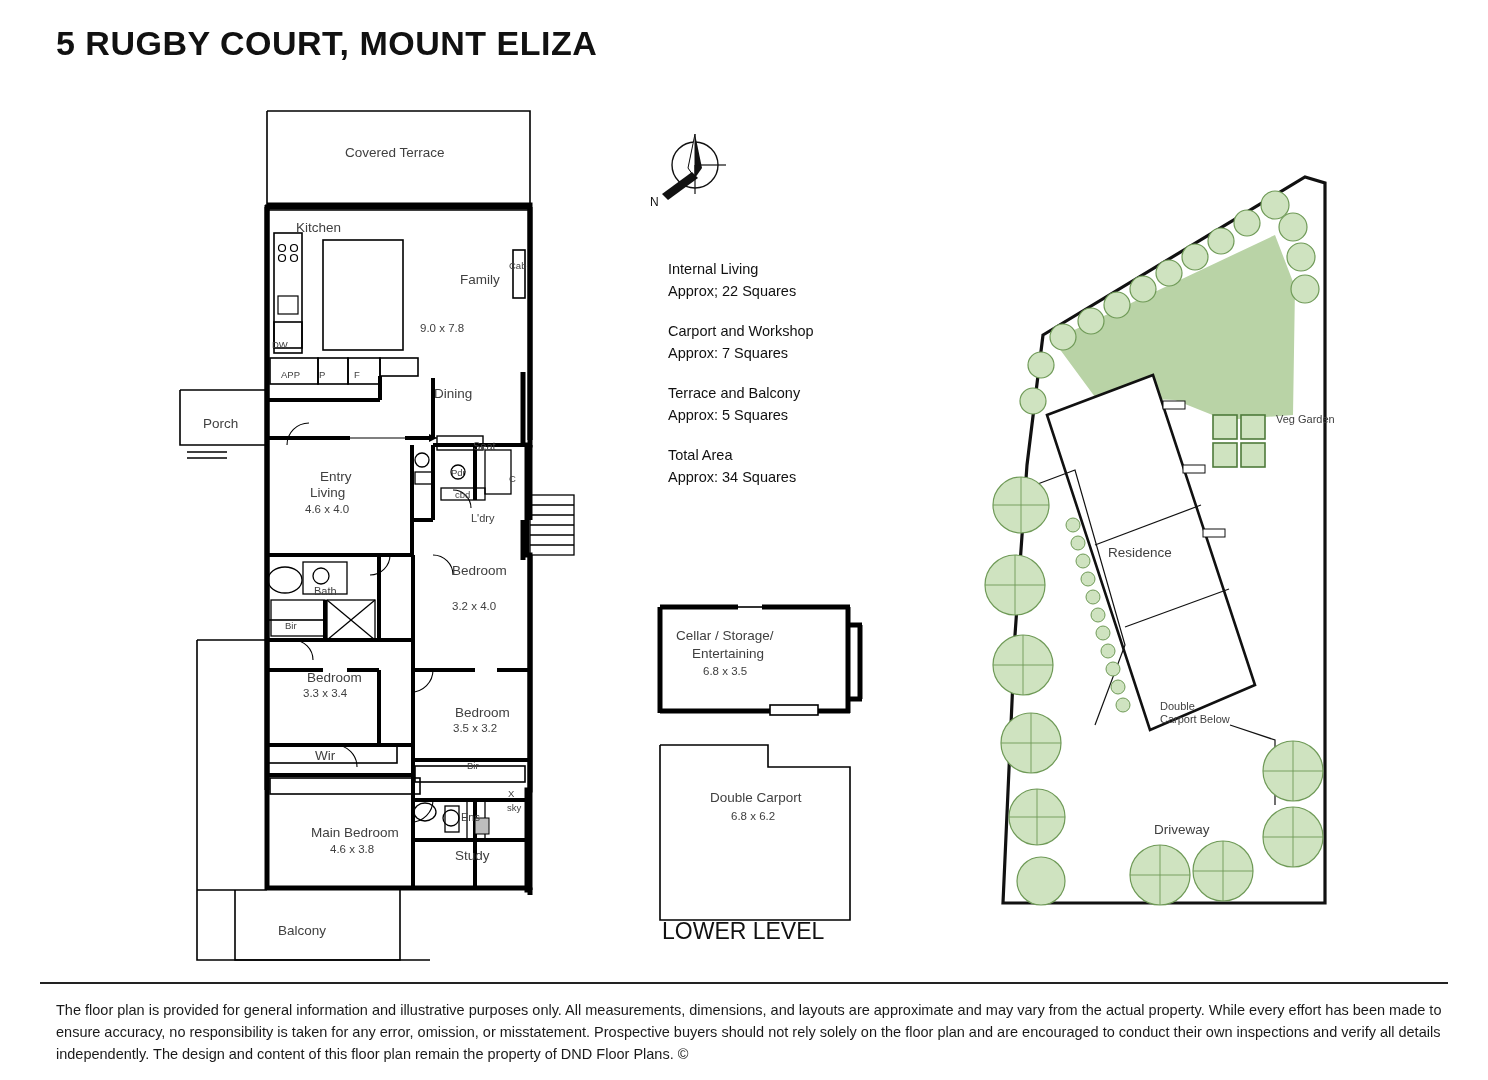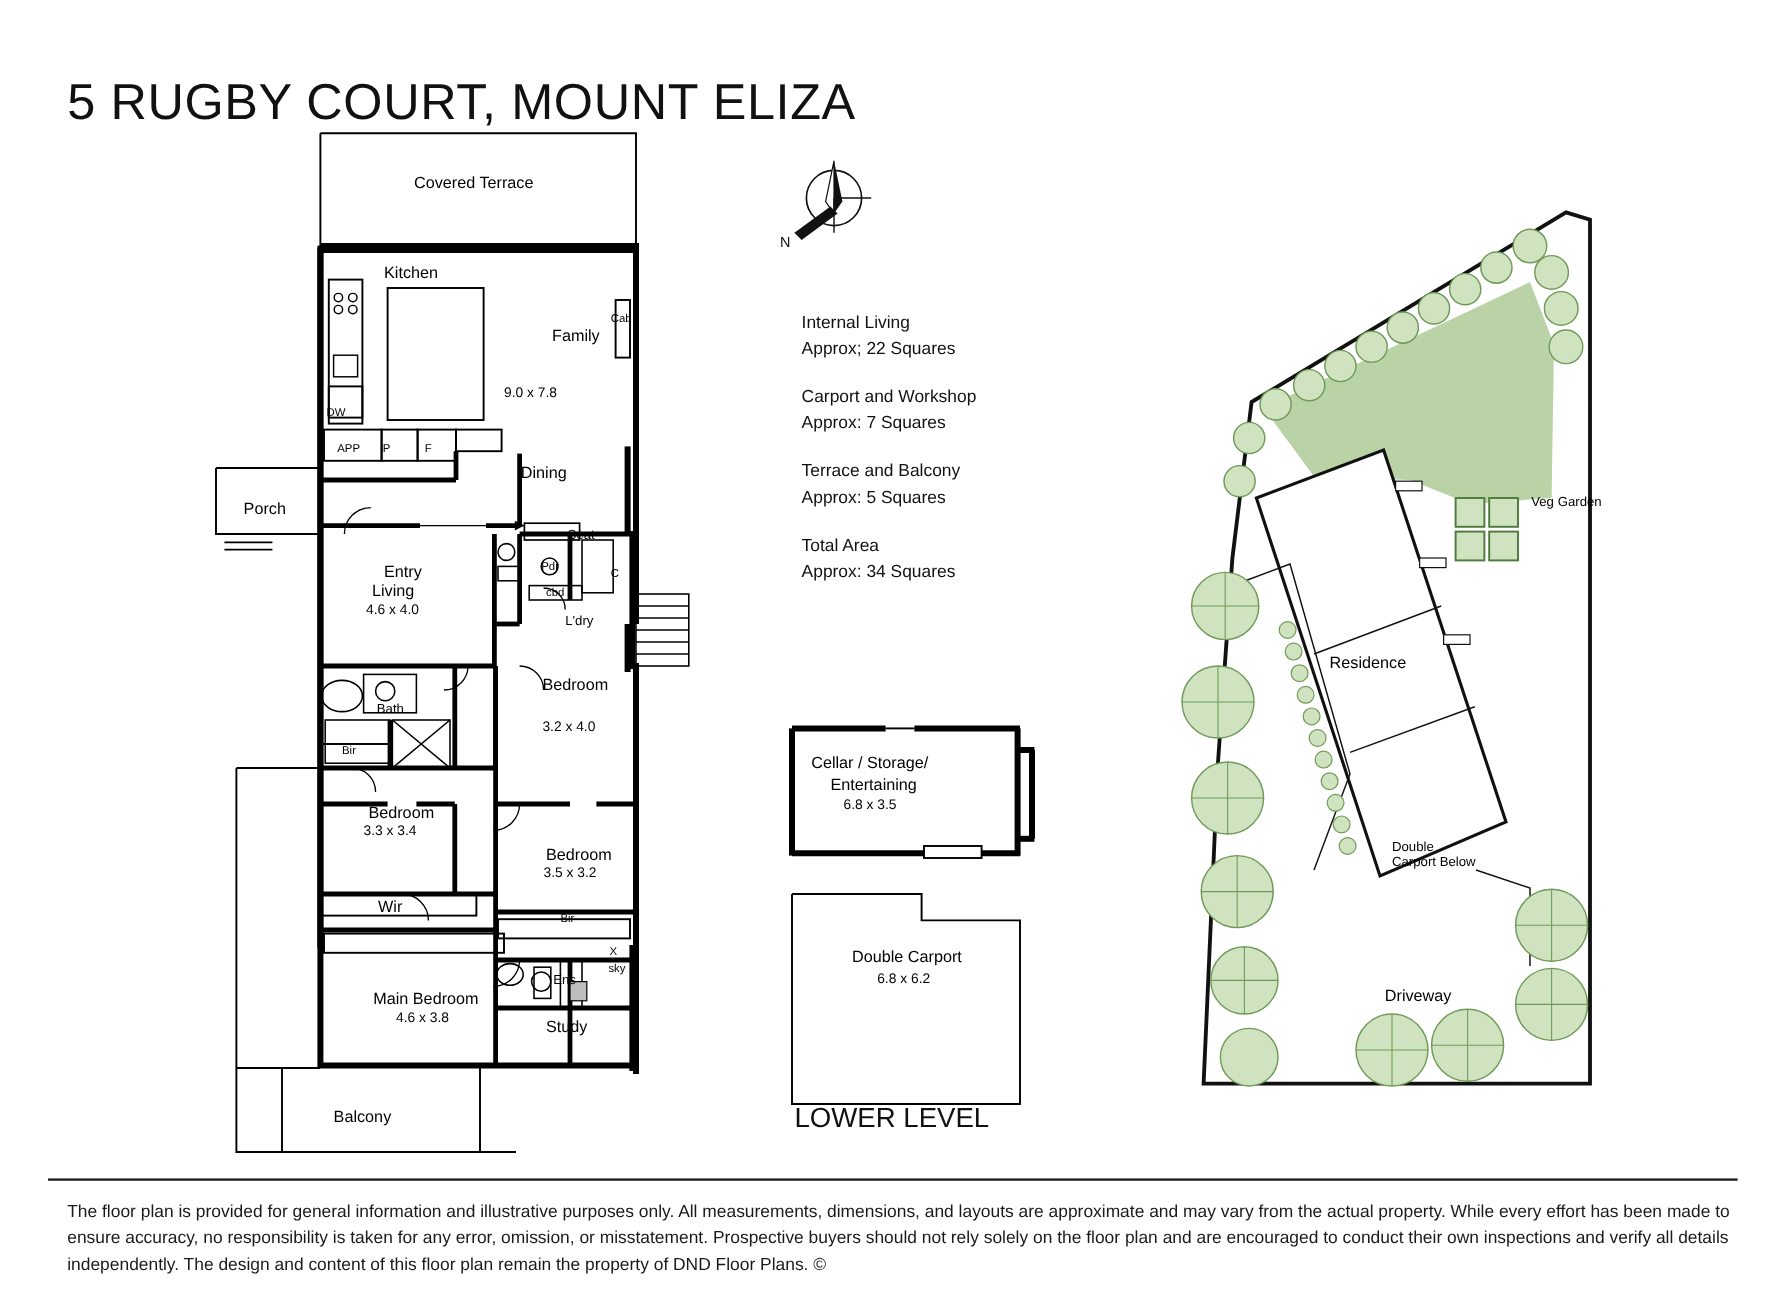--- a/index.html
+++ b/index.html
@@ -1,22 +1,22 @@
 <!DOCTYPE html>
 <html><head>
 <meta charset="utf-8">
 <style>
   html,body{margin:0;padding:0;}
   body{width:1488px;height:1080px;background:#ffffff;font-family:"Liberation Sans",sans-serif;color:#111;position:relative;overflow:hidden;}
   #page{position:absolute;left:0;top:0;width:1488px;height:1080px;}
 
-  .title{position:absolute;left:56px;top:24px;font-size:42px;font-weight:normal;letter-spacing:0.5px;margin-top:37px;}
+  .title{position:absolute;left:56px;top:24px;font-size:34px;font-weight:bold;letter-spacing:0.5px;}
 
   
-  .lbl{position:absolute;font-size:13.5px;color:#000000;text-align:center;line-height:1.25;white-space:nowrap;}
+  .lbl{position:absolute;font-size:13.5px;color:#404040;text-align:center;line-height:1.25;white-space:nowrap;}
   .lbl.small{font-size:11px;}
   .lbl.tiny{font-size:9.5px;}
   .dim{font-size:11.5px;}
 
   
   .legend{position:absolute;left:668px;top:258px;font-size:14.5px;line-height:1.55;}
   .legend div.grp{margin-bottom:17px;}
 
   
   .compass{position:absolute;left:648px;top:132px;width:90px;height:80px;}
@@ -256,21 +256,21 @@
         <path d="M118,540 a20,20 0 0 1 20,20"></path>
         <path d="M258,570 a22,22 0 0 1 -22,22"></path>
         <path d="M160,645 a22,22 0 0 1 22,22"></path>
         <path d="M258,700 a22,22 0 0 1 -22,22"></path>
         <path d="M278,390 a18,18 0 0 1 18,18"></path>
       </g>
     </g>
   </svg>
 
   <div class="lbl" style="left:345px;top:145px;">Covered Terrace</div>
-  <div class="lbl" style="left:320px;top:220px;">Kitchen</div>
+  <div class="lbl" style="left:296px;top:220px;">Kitchen</div>
   <div class="lbl" style="left:424px;top:272px;margin-left:36px;">Family</div>
   <div class="lbl dim" style="left:420px;top:321px;">9.0 x 7.8</div>
   <div class="lbl" style="left:434px;top:386px;">Dining</div>
   <div class="lbl" style="left:320px;top:429px;margin-top:40px;">Entry</div>
   <div class="lbl" style="left:203px;top:416px;">Porch</div>
   <div class="lbl" style="left:310px;top:485px;">Living</div>
   <div class="lbl dim" style="left:305px;top:502px;">4.6 x 4.0</div>
   <div class="lbl small" style="left:314px;top:585px;">Bath</div>
   <div class="lbl" style="left:452px;top:563px;">Bedroom</div>
   <div class="lbl dim" style="left:452px;top:599px;">3.2 x 4.0</div>

